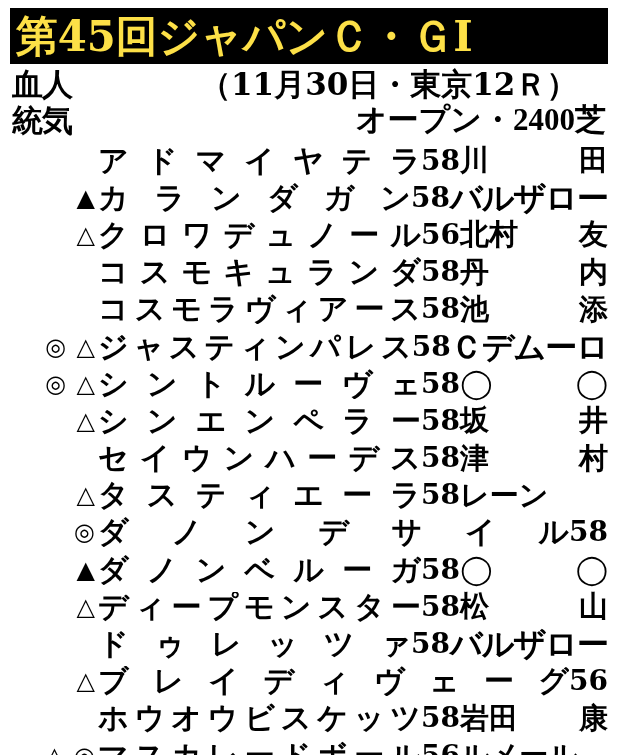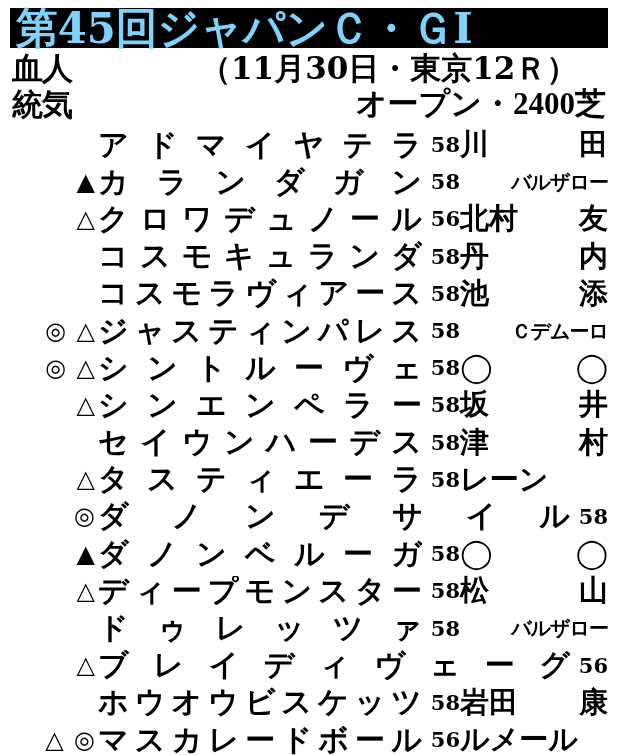--- a/index.html
+++ b/index.html
@@ -16,22 +16,22 @@
     height: 755px;
     background: #ffffff;
     box-sizing: border-box;
     padding: 8px 10px 6px 10px;
     overflow: hidden;
   }
 
   
   .title-bar {
     background: #000000;
-    color: #7dd3fc;
-    height: 40px;
+    color: #fde047;
+    height: 56px;
     display: flex;
     align-items: center;
     padding: 0 6px;
     box-sizing: border-box;
   }
   .title-text {
     font-family: "DejaVu Serif", serif;
     font-weight: bold;
     font-size: 43px;
     line-height: 1;
@@ -108,37 +108,37 @@
     white-space: nowrap;
     letter-spacing: 0px;
     overflow: hidden;
   }
   .name.spread {
     display: flex;
     justify-content: space-between;
   }
   .weight {
     flex: 0 0 38px;
-    font-size: 21px;
+    font-size: 28px;
     line-height: 1;
     text-align: right;
     font-family: "DejaVu Serif", serif;
   }
   .jockey {
     flex: 0 0 148px;
     font-size: 29px;
     line-height: 1;
     white-space: nowrap;
     text-align: right;
     letter-spacing: 0px;
     display: flex;
     justify-content: space-between;
   }
   .jockey.tight {
-    font-size: 20px;
+    font-size: 32px;
     letter-spacing: -1px;
     display: block;
     text-align: right;
   }
   .jockey.single {
     display: block;
     text-align: left;
   }
 </style>
 </head>

